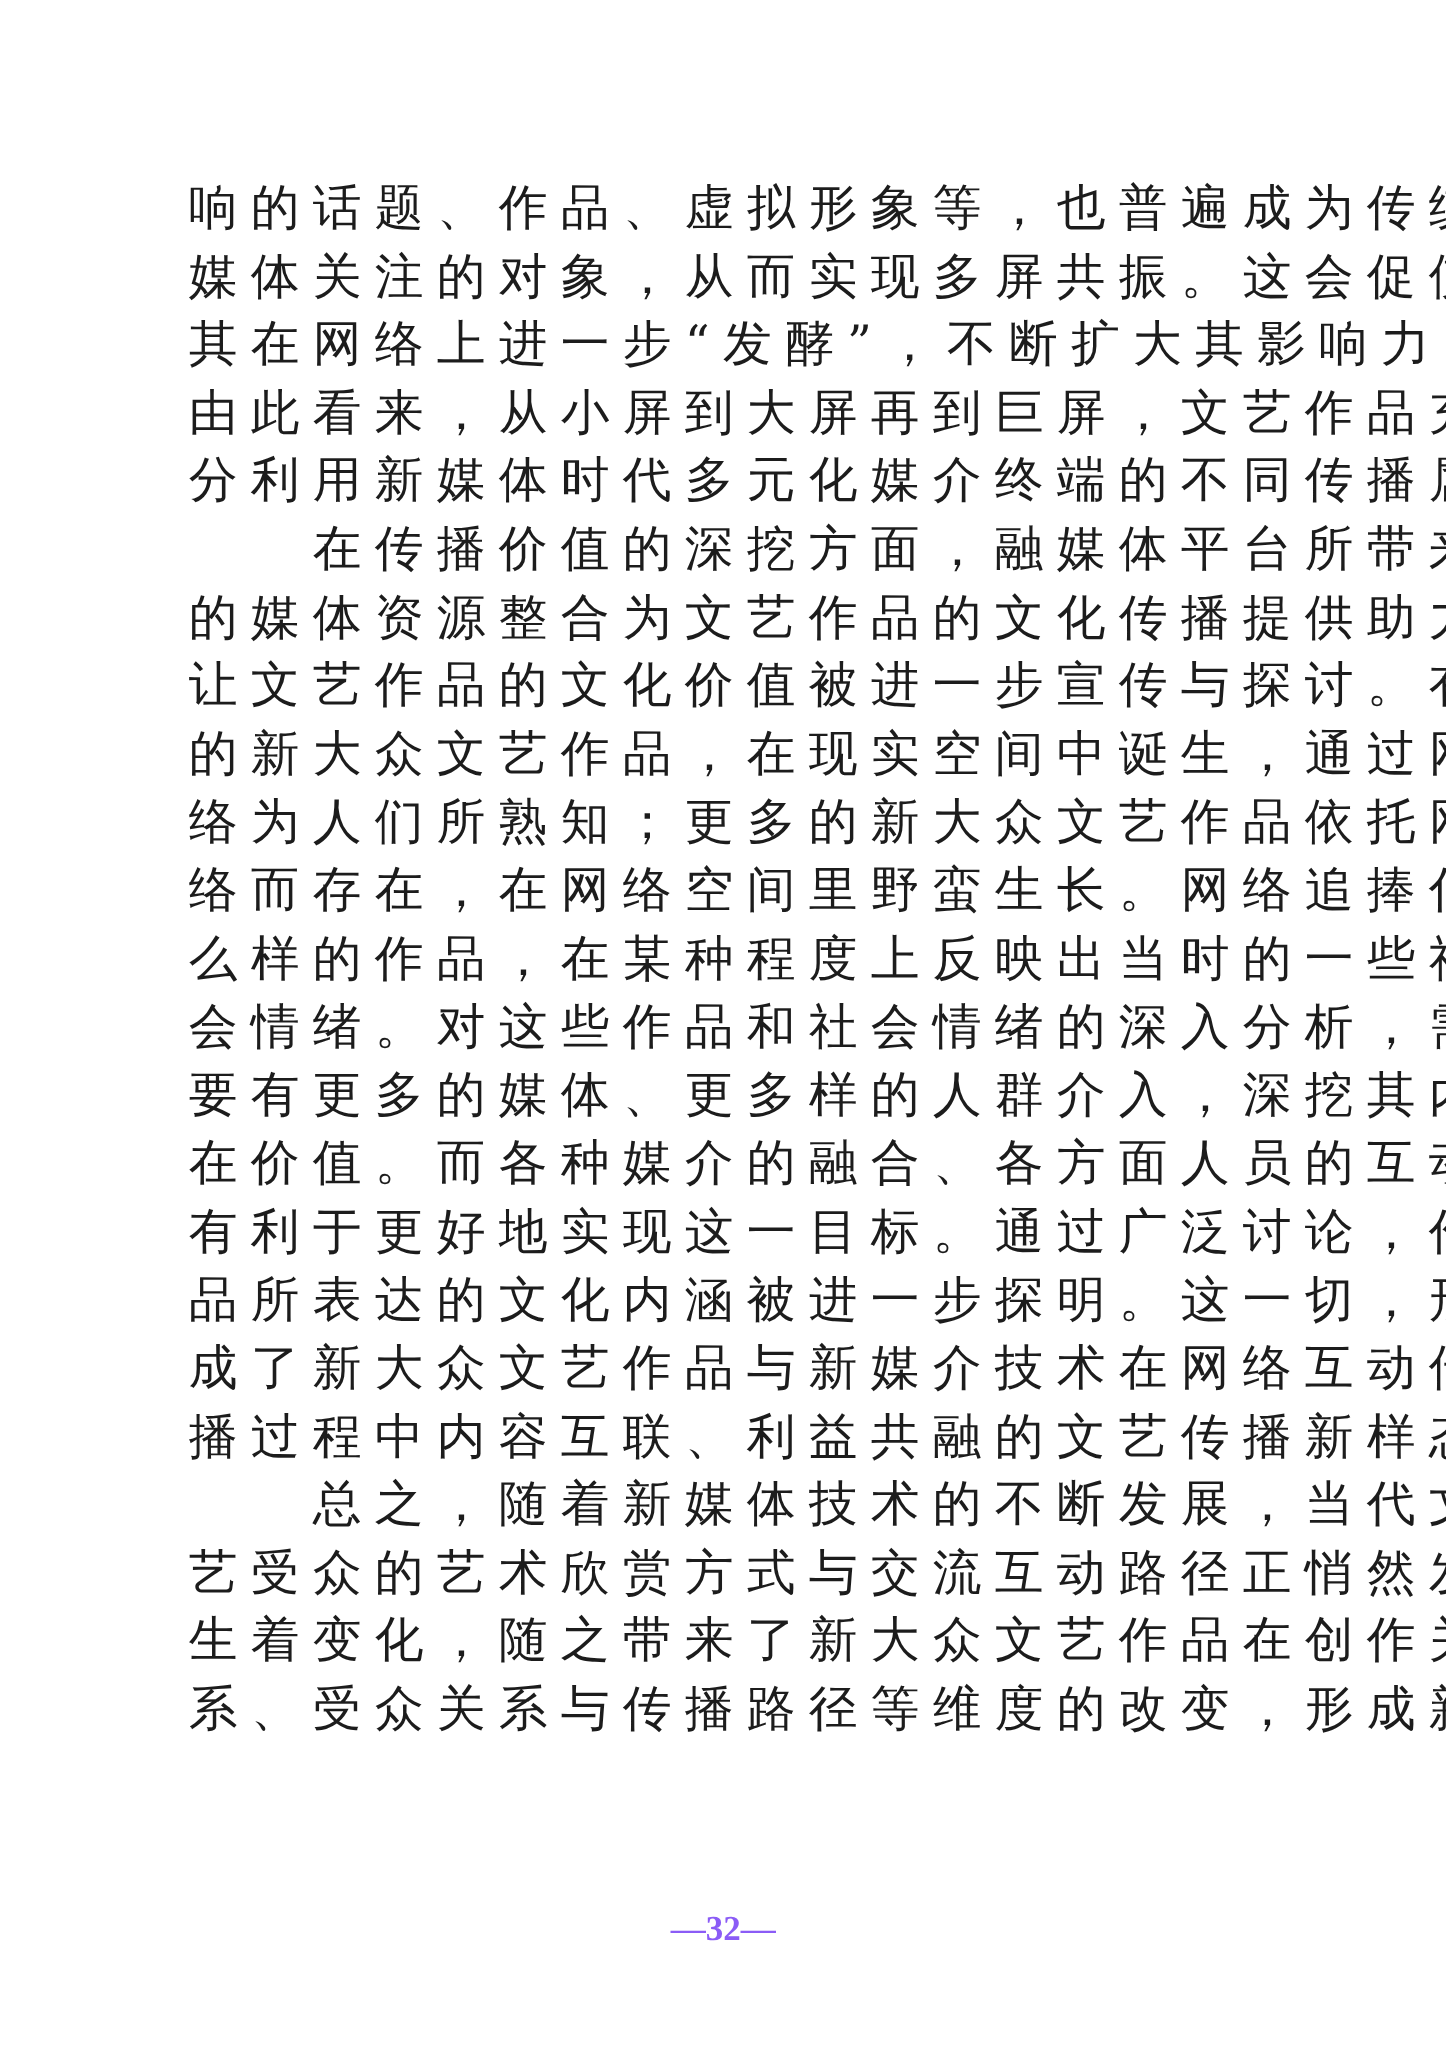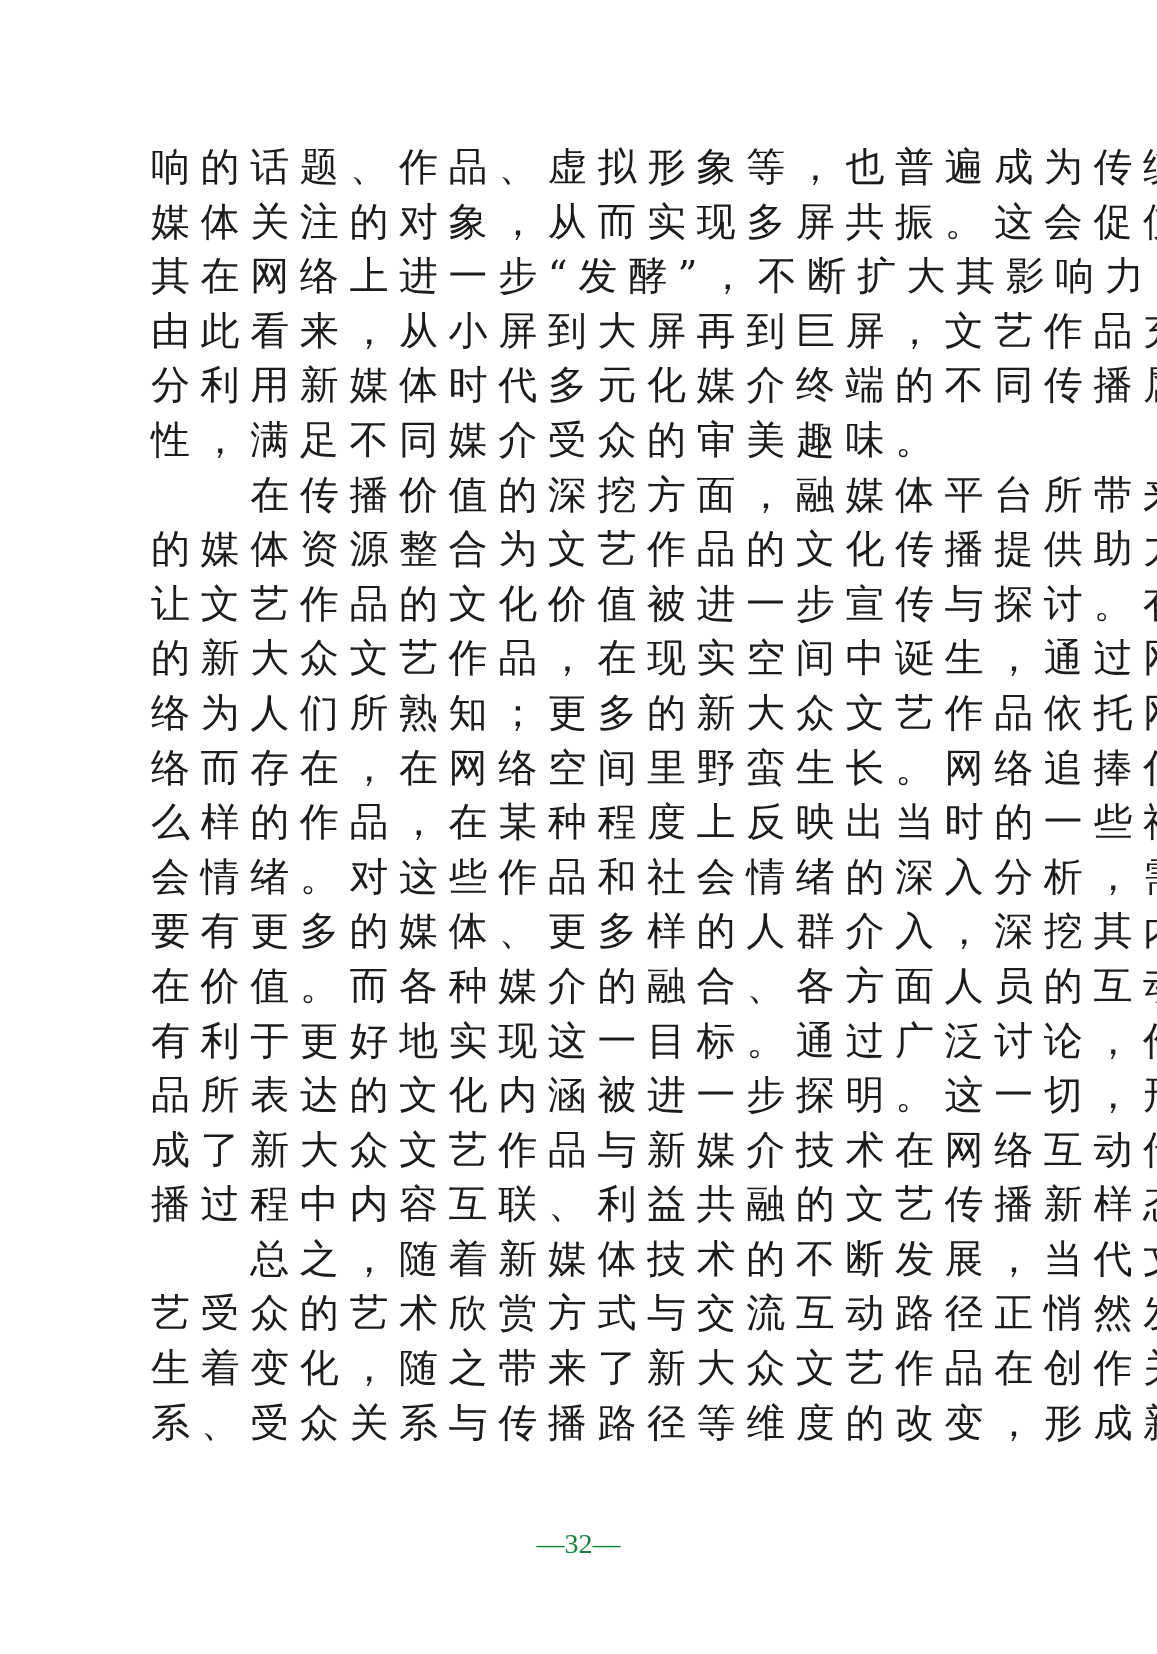--- a/index.html
+++ b/index.html
@@ -39,34 +39,34 @@
       color: #1c1c1c;
     }
     .page-number {
       position: absolute;
       left: 0;
       width: 1157px;
       top: 1528px;
       text-align: center;
       font-family: "Liberation Serif", "DejaVu Serif", serif;
       font-size: 28px;
-      color: #15803d;
+      color: #8b5cf6;
+      font-weight: bold;
     }
   </style>
 </head>
 <body>
 
 <div class="page">
   <div class="text-block">
     <span class="line">响的话题、作品、虚拟形象等，也普遍成为传统</span>
     <span class="line">媒体关注的对象，从而实现多屏共振。这会促使</span>
     <span class="line">其在网络上进一步“发酵”，不断扩大其影响力。</span>
     <span class="line">由此看来，从小屏到大屏再到巨屏，文艺作品充</span>
     <span class="line">分利用新媒体时代多元化媒介终端的不同传播属</span>
-    <span class="line">性，满足不同媒介受众的审美趣味。</span>
     <span class="line">　　在传播价值的深挖方面，融媒体平台所带来</span>
     <span class="line">的媒体资源整合为文艺作品的文化传播提供助力，</span>
     <span class="line">让文艺作品的文化价值被进一步宣传与探讨。有</span>
     <span class="line">的新大众文艺作品，在现实空间中诞生，通过网</span>
     <span class="line">络为人们所熟知；更多的新大众文艺作品依托网</span>
     <span class="line">络而存在，在网络空间里野蛮生长。网络追捧什</span>
     <span class="line">么样的作品，在某种程度上反映出当时的一些社</span>
     <span class="line">会情绪。对这些作品和社会情绪的深入分析，需</span>
     <span class="line">要有更多的媒体、更多样的人群介入，深挖其内</span>
     <span class="line">在价值。而各种媒介的融合、各方面人员的互动，</span>

